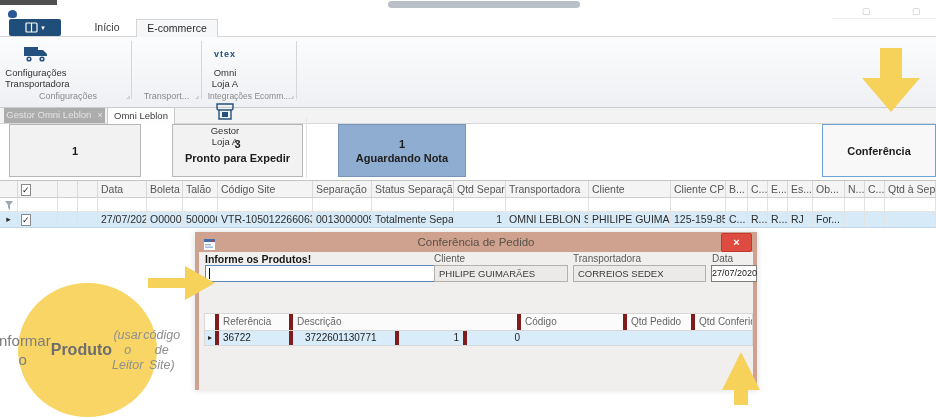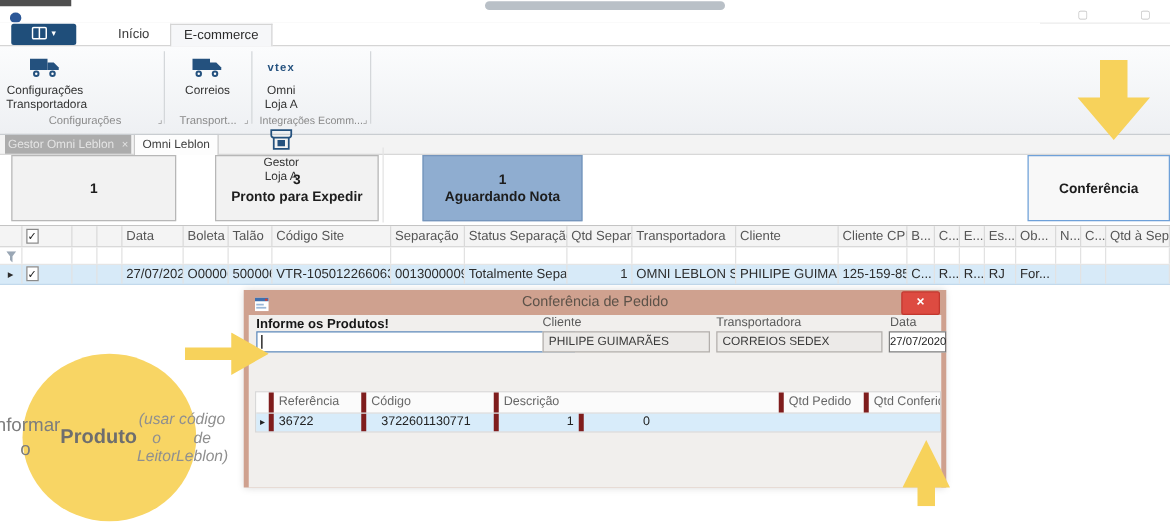--- a/index.html
+++ b/index.html
@@ -144,33 +144,20 @@
         <div class="rlab"><span>Configurações</span><br><span>Transportadora</span></div>
       </div>
       <div class="abs gfoot">
         <span>Configurações</span>
         <span class="launch">⌟</span>
       </div>
     </div>
     <div class="abs rsep" style="left:131px"></div>
 
     <div class="abs rgroup" style="left:133px;width:67px">
-      <div class="rbtn" style="width:66px">
-        <div class="ric">
-          <svg width="26" height="18" viewBox="0 0 26 18">
-              <path fill="#24517e" d="M1 2h14v9H1z"></path>
-              <path fill="#24517e" d="M15 5h5l4 4v2h-9z"></path>
-              <circle cx="6" cy="14" r="2.6" fill="#24517e"></circle>
-              <circle cx="6" cy="14" r="1" fill="#fff"></circle>
-              <circle cx="19" cy="14" r="2.6" fill="#24517e"></circle>
-              <circle cx="19" cy="14" r="1" fill="#fff"></circle>
-            </svg>
-        </div>
-        <div class="rlab"><span>Correios</span></div>
-      </div>
       <div class="abs gfoot">
         <span>Transport...</span>
         <span class="launch">⌟</span>
       </div>
     </div>
     <div class="abs rsep" style="left:201px"></div>
 
     <div class="abs rgroup" style="left:203px;width:92px">
       <div class="rbtn" style="width:44px">
         <div class="ric">
@@ -322,22 +309,22 @@
         <div class="abs caretbar"></div>
       </div>
       <div class="abs robox" style="left:235px;width:134px">PHILIPE GUIMARÃES</div>
       <div class="abs robox" style="left:374px;width:133px">CORREIOS SEDEX</div>
       <div class="abs datebox">27/07/2020</div>
 
       <div class="abs dgrid">
         <div class="dgrow dghead">
           <div class="dgc" style="width:14px"></div>
           <div class="dgc" style="width:74px">Referência</div>
+          <div class="dgc" style="width:228px">Descrição</div>
           <div class="dgc" style="width:106px">Código</div>
-          <div class="dgc" style="width:228px">Descrição</div>
           <div class="dgc" style="width:68px">Qtd Pedido</div>
           <div class="dgc" style="width:57px;border-right:none">Qtd Conferida</div>
         </div>
         <div class="dgrow dgdata">
           <div class="dgc" style="width:14px;padding:0;text-align:center;font-size:8px">▸</div>
           <div class="dgc" style="width:74px">36722</div>
           <div class="dgc" style="width:106px;padding-left:12px">3722601130771</div>
           <div class="dgc num" style="width:68px">1</div>
           <div class="dgc num qtdconf" style="width:57px;border-right:none">0</div>
         </div>
@@ -351,16 +338,16 @@
   <svg class="abs ann" style="left:148px;top:266px" width="67" height="34">
     <polygon points="0,12 37,12 37,0 67,17 37,34 37,22 0,22" fill="#f7d25b"></polygon>
   </svg>
   <svg class="abs ann" style="left:722px;top:352px" width="38" height="53">
     <polygon points="19,0 38,38 26,38 26,53 12,53 12,38 0,38" fill="#f7d25b"></polygon>
   </svg>
   <div class="abs ann bubble">
     <div class="bl1">Informar o</div>
     <div class="bl2">Produto</div>
     <div class="bl3">(usar o Leitor</div>
-    <div class="bl3">código de Leblon)</div>
+    <div class="bl3">código de Site)</div>
   </div>
 
 </div>
 
 </body></html>

